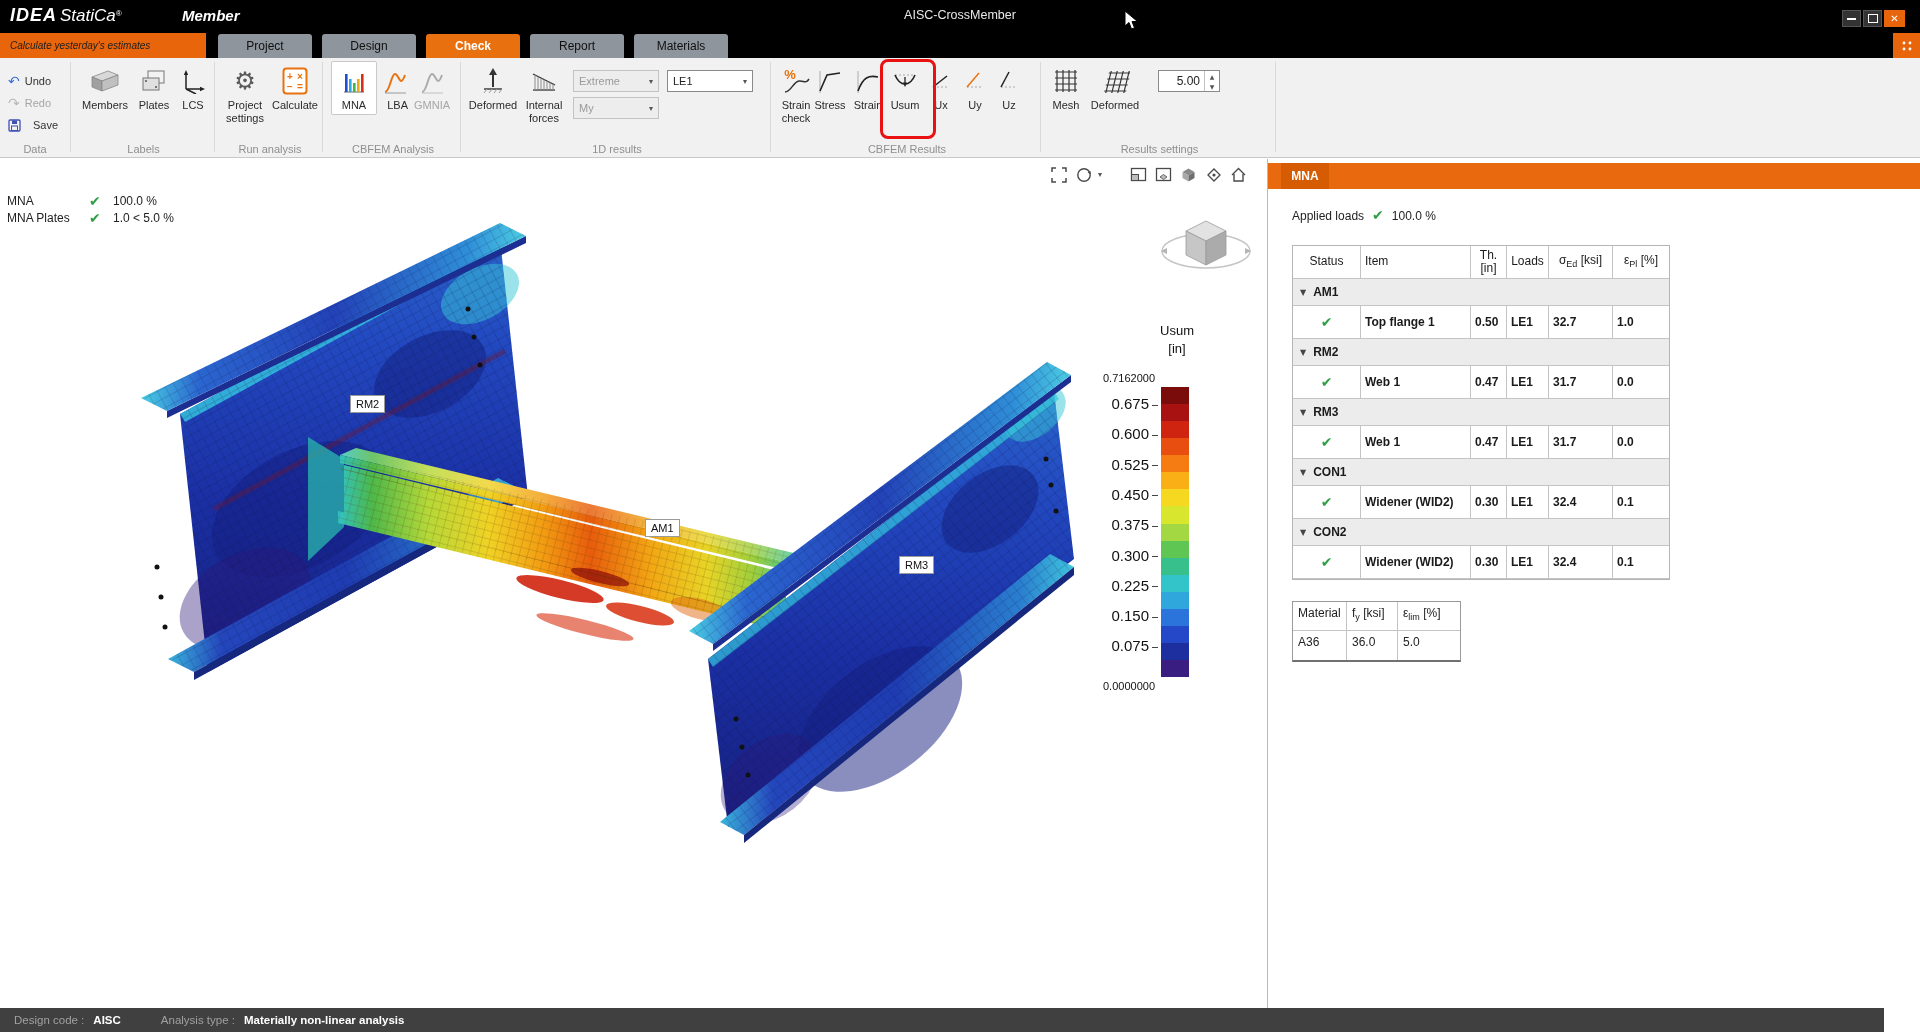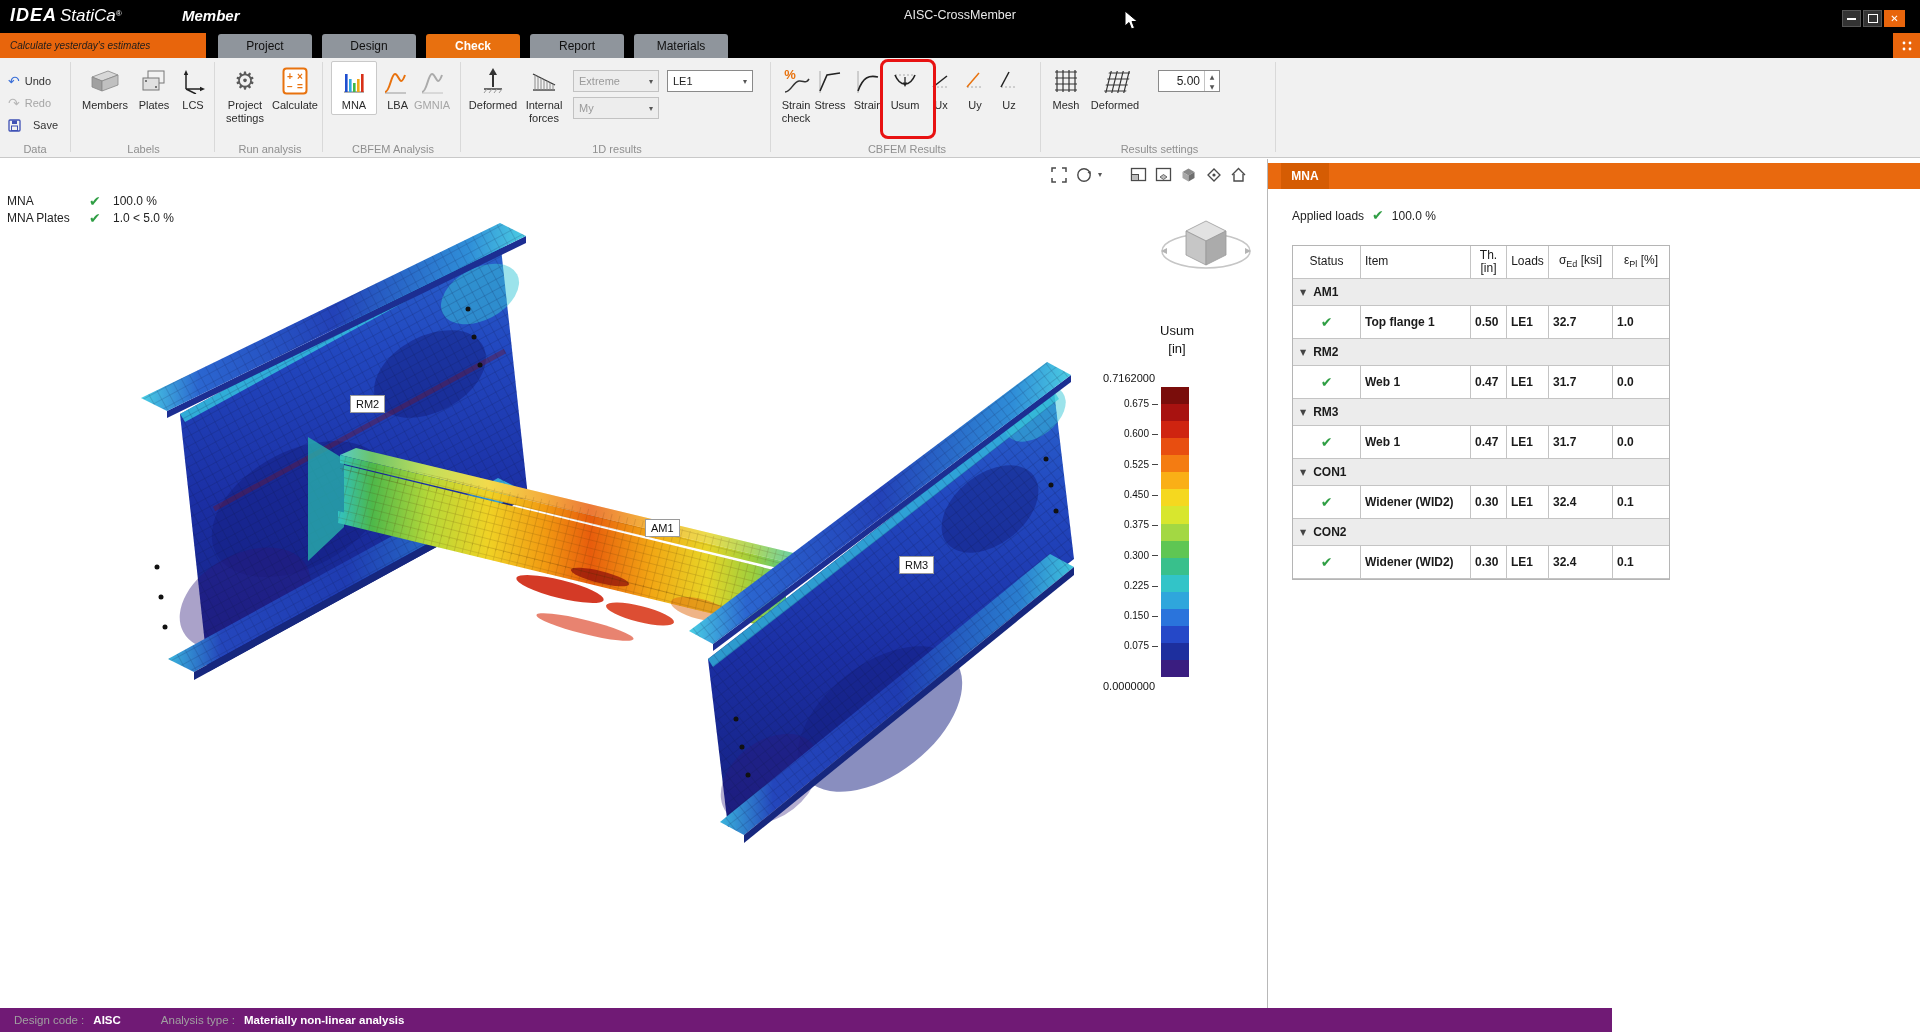--- a/index.html
+++ b/index.html
@@ -68,21 +68,21 @@
   .vchev{font-size:8px;color:#555;font-family:"DejaVu Sans",sans-serif;}
   .model-label{position:absolute;background:#fff;border:1px solid #9a9a9a;font-size:11px;
                padding:1px 5px;color:#111;line-height:14px;}
   .legend-title{position:absolute;left:1140px;top:164px;width:74px;text-align:center;font-size:13px;color:#111;}
   .legend-unit{position:absolute;left:1140px;top:182px;width:74px;text-align:center;font-size:13px;color:#111;}
   .legend-max{position:absolute;left:1070px;top:213px;width:85px;text-align:right;font-size:11px;color:#111;}
   .legend-min{position:absolute;left:1070px;top:521px;width:85px;text-align:right;font-size:11px;color:#111;}
   .colorbar{position:absolute;left:1161px;top:228px;width:28px;height:290px;display:flex;flex-direction:column;}
   .cb-seg{flex:1;}
   .legend-ticks{position:absolute;left:1070px;top:228px;width:88px;height:290px;}
-  .legend-tick{position:absolute;right:0;width:100%;text-align:right;font-size:10px;color:#111;height:14px;line-height:14px;}
+  .legend-tick{position:absolute;right:0;width:100%;text-align:right;font-size:15px;color:#111;height:14px;line-height:14px;}
   .legend-tick::after{content:"";display:inline-block;width:6px;height:1px;background:#444;margin-left:3px;vertical-align:middle;}
 
   
   .rpanel{position:absolute;left:1268px;top:159px;width:652px;height:849px;background:#fff;}
   .rpanel-strip{position:absolute;left:0;top:4px;width:652px;height:26px;background:#e9690e;}
   .rpanel-tab{position:absolute;left:13px;top:0;width:48px;height:26px;background:#d55c03;color:#fff;
               font-weight:bold;font-size:12px;display:flex;align-items:center;justify-content:center;}
   .applied{position:absolute;left:24px;top:48px;display:flex;align-items:flex-end;gap:8px;font-size:12px;color:#222;}
 
   .check-table{position:absolute;left:24px;top:86px;width:378px;border:1px solid #b5b5b5;background:#fff;
@@ -102,21 +102,21 @@
   sub{font-size:9px;}
 
   .mat-table{position:absolute;left:24px;top:442px;border:1px solid #9a9a9a;background:#fff;font-size:12px;
              border-bottom:2px solid #707070;}
   .mt-row{display:grid;grid-template-columns:54px 51px 62px;}
   .mt-cell{border-right:1px solid #c4c4c4;border-bottom:1px solid #c4c4c4;padding:4px 5px;box-sizing:border-box;height:29px;}
   .mt-cell:last-child{border-right:none;}
   .mt-row.data .mt-cell{border-bottom:none;}
 
   
-  .statusbar{position:absolute;left:0;top:1008px;width:1612px;height:24px;background:#701a75;color:#a0a0a0;
+  .statusbar{position:absolute;left:0;top:1008px;width:1884px;height:24px;background:#404040;color:#a0a0a0;
              display:flex;align-items:center;font-size:11.5px;}
   .statusbar .val{color:#fff;font-weight:bold;}
   .sb-item{margin-left:14px;display:flex;gap:9px;}
 
   .cursor{position:absolute;left:1124px;top:10px;pointer-events:none;}
 </style>
 </head>
 <body>
 
 <div id="app">
@@ -749,20 +749,36 @@
             </div>
             <div class="ct-cell ">Widener (WID2)</div>
             <div class="ct-cell ">0.30</div>
             <div class="ct-cell ">LE1</div>
             <div class="ct-cell ">32.4</div>
             <div class="ct-cell ">0.1</div>
           </div>
         </div>
     </div>
 
+    <div class="mat-table">
+      <div class="mt-row">
+        <div class="mt-cell">Material</div>
+        <div class="mt-cell">
+          <span>f</span><sub>y</sub>&nbsp;<span>[ksi]</span>
+        </div>
+        <div class="mt-cell">
+          <span>ε</span><sub>lim</sub>&nbsp;<span>[%]</span>
+        </div>
+      </div>
+      <div class="mt-row data">
+        <div class="mt-cell">A36</div>
+        <div class="mt-cell">36.0</div>
+        <div class="mt-cell">5.0</div>
+      </div>
+    </div>
   </div>
 
   <div class="statusbar">
     <span class="sb-item">
       <span>Design code :</span>
       <span class="val">AISC</span>
     </span>
     <span class="sb-item" style="margin-left:40px;">
       <span>Analysis type :</span>
       <span class="val">Materially non-linear analysis</span>

